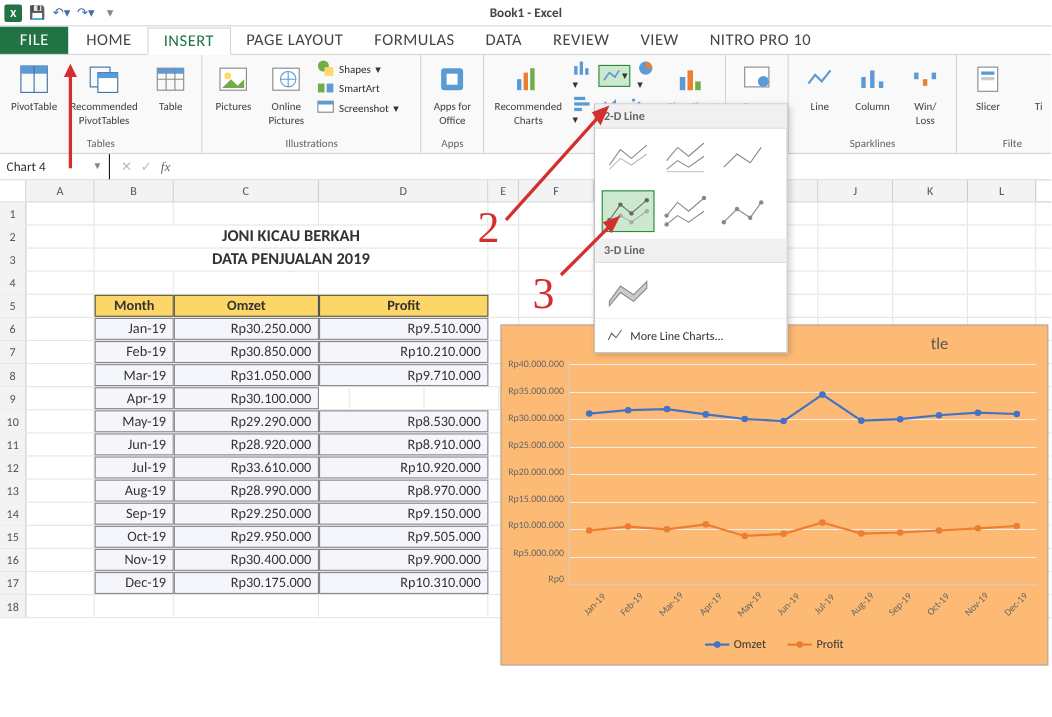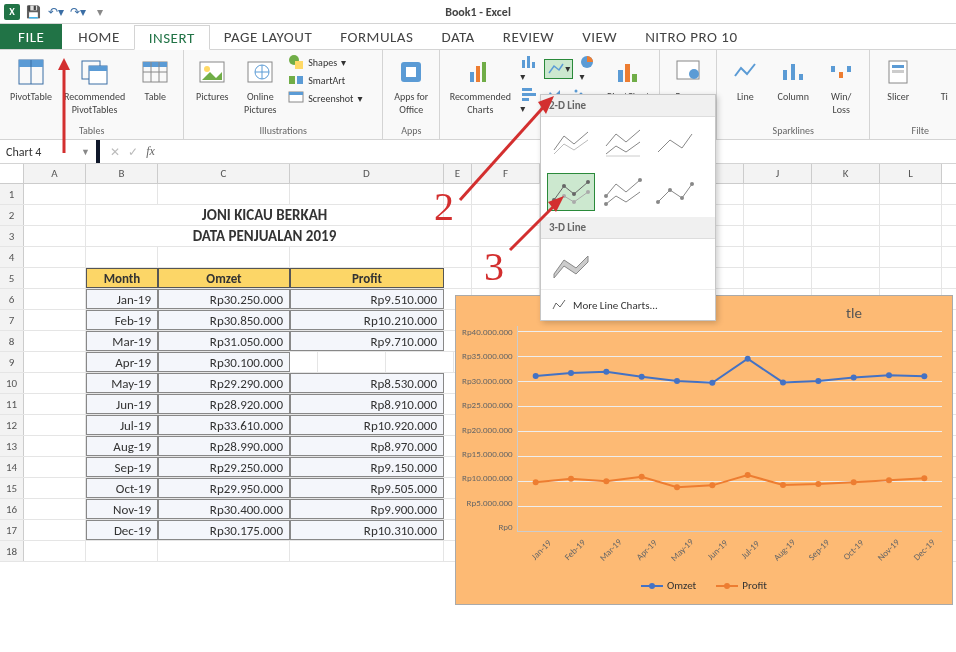--- a/index.html
+++ b/index.html
@@ -23,21 +23,21 @@
   .group { border-right:1px solid #d4d4d4; padding:4px 8px 2px 8px; display:flex; flex-direction:column; justify-content:space-between; }
   .group-label { font-size:10px; color:#666; text-align:center; padding-top:2px; }
   .group-items { display:flex; gap:8px; align-items:flex-start; }
   .ribbon-btn { display:flex; flex-direction:column; align-items:center; gap:2px; font-size:10px; color:#444; text-align:center; padding:2px; min-width:40px; }
   .ribbon-btn .icon { width:32px; height:32px; display:flex; align-items:center; justify-content:center; }
   .stack-small { display:flex; flex-direction:column; gap:2px; font-size:10px; }
   .stack-small div { display:flex; align-items:center; gap:4px; }
 
   
   .formula-bar { height:24px; display:flex; align-items:center; border-bottom:1px solid #d4d4d4; font-size:12px; }
-  .namebox { width:100px; border-right:4px solid #0f172a; padding:0 6px; display:flex; align-items:center; justify-content:space-between; height:100%; }
+  .namebox { width:100px; border-right:1px solid #0f172a; padding:0 6px; display:flex; align-items:center; justify-content:space-between; height:100%; }
   .namebox span:last-child { color:#888; font-size:9px; }
   .fx-tools { display:flex; gap:8px; padding:0 10px; color:#888; align-items:center; }
   .fx-label { font-style:italic; font-family:serif; color:#666; }
 
   
   .sheet-area { position:relative; }
   .col-headers { display:flex; height:20px; border-bottom:1px solid #ccc; }
   .row-gutter { width:24px; min-width:24px; border-right:1px solid #ccc; background:#f3f3f3; display:flex; align-items:center; justify-content:center; font-size:11px; color:#555;}
   .selcell { background:#fff;}
   .col-h { border-right:1px solid #ccc; background:#f3f3f3; text-align:center; font-size:11px; color:#555; display:flex; align-items:center; justify-content:center; }

